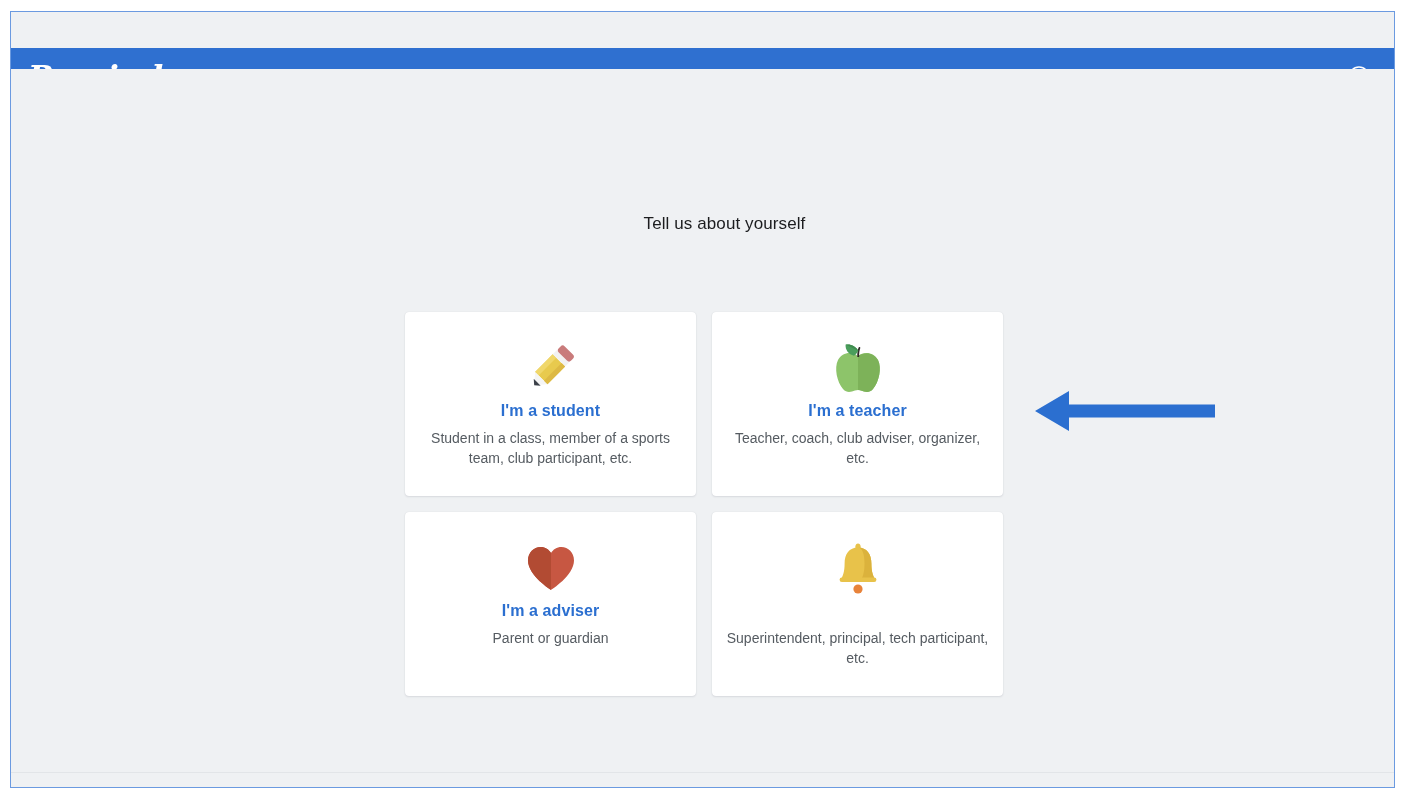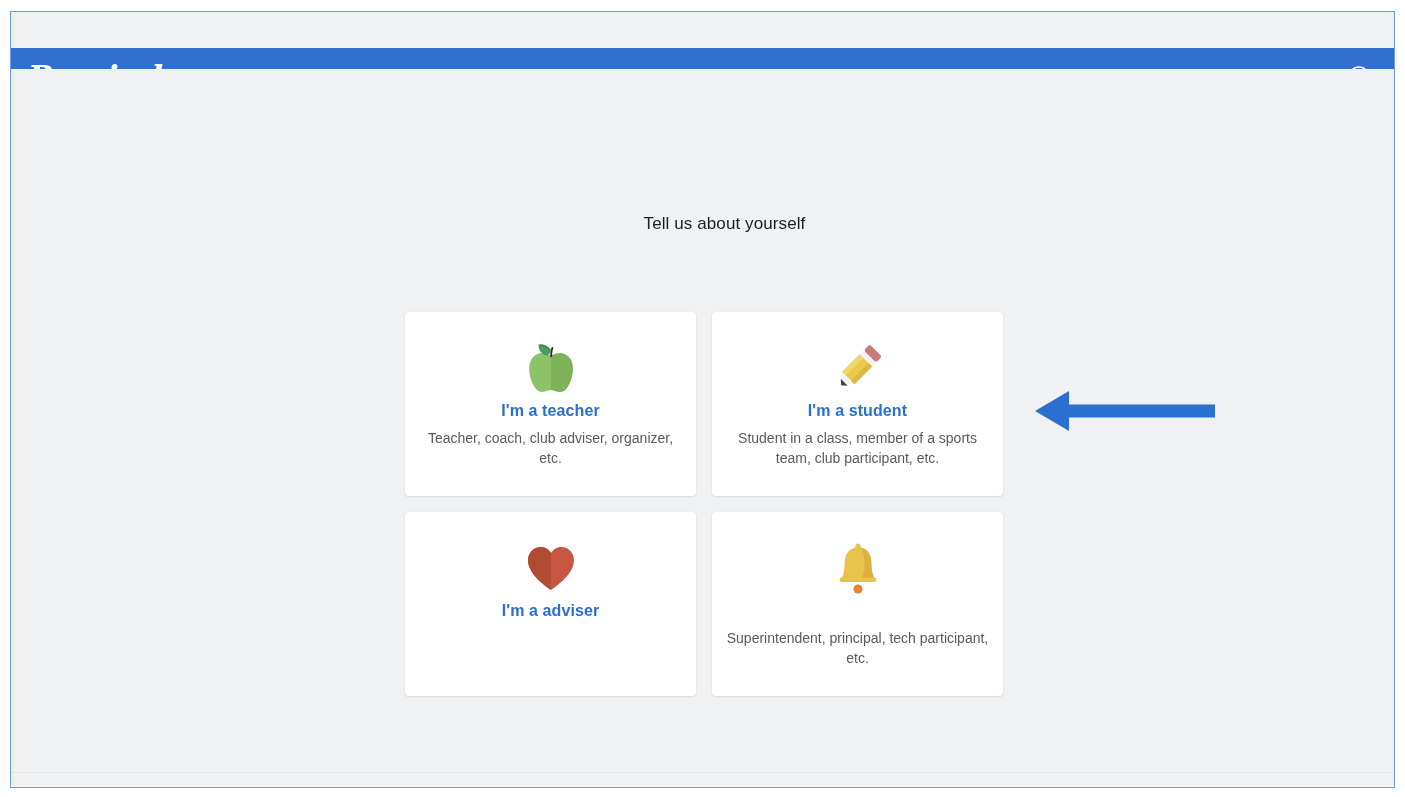--- a/index.html
+++ b/index.html
@@ -178,58 +178,59 @@
   </div>
 
   <div id="content-area">
 
     <div id="page-title">Tell us about yourself</div>
 
     <div id="role-grid">
 
       <div class="role-card">
         <div class="card-emoji">
-          <svg width="52" height="56" viewBox="0 0 52 56" aria-hidden="true">
-            <path d="M26 16 C20 11 10 12 6 20 C2 28 5 42 11 49 C15 53.5 19 52 23 50.5 C25 49.8 27 49.8 29 50.5 C33 52 37 53.5 41 49 C47 42 50 28 46 20 C42 12 32 11 26 16 Z" fill="#8dc46a"></path>
-            <path d="M26 16 C27.5 15 29 14.3 30.5 13.9 C36 12.7 42.6 14.2 46 20 C50 28 47 42 41 49 C37 53.5 33 52 29 50.5 C28 50.1 27 49.95 26 49.95 Z" fill="#7db259"></path>
-            <path d="M25.3 17 C25.1 13.5 25.6 10.3 26.6 7.6 C27 6.6 28.6 7 28.3 8.1 C27.4 10.6 27 13.6 27.2 17 Z" fill="#2f2a26"></path>
-            <path d="M26.4 10.8 C23.9 6.2 18.6 3.6 13.6 4.6 C13.1 9.6 16.4 14.3 21.3 15.6 C23.3 16.1 25.1 12.6 26.4 10.8 Z" fill="#4a9e5c"></path>
-            <path d="M26.4 10.8 C23.9 6.2 18.6 3.6 13.6 4.6 C17.9 6.3 22.3 9.2 26.4 10.8 Z" fill="#3f8c4f"></path>
-          </svg>
-        </div>
-        <div class="card-title">I'm a teacher</div>
-        <div class="card-desc">Teacher, coach, club adviser, organizer, etc.</div>
-      </div>
-
-      <div class="role-card">
-        <div class="card-emoji">
           <svg width="56" height="56" viewBox="0 0 56 56" aria-hidden="true">
             <g transform="rotate(-45 28 28)">
               <rect x="14" y="19.5" width="25" height="17.5" fill="#e8ca4e"></rect>
               <rect x="14" y="19.5" width="25" height="5" fill="#f0d76a"></rect>
               <rect x="39" y="19.5" width="5.5" height="17.5" fill="#f2f2f2"></rect>
               <rect x="44.5" y="19.5" width="8.5" height="17.5" rx="3" fill="#c97b7b"></rect>
               <path d="M14 19.5 L4 28.25 L14 37 Z" fill="#f5f5f5"></path>
               <path d="M8.2 23.35 L4 28.25 L8.2 33.15 Z" fill="#3b4048"></path>
               <rect x="14" y="32" width="25" height="5" fill="#ddb944"></rect>
             </g>
           </svg>
         </div>
         <div class="card-title">I'm a student</div>
         <div class="card-desc">Student in a class, member of a sports team, club participant, etc.</div>
       </div>
 
       <div class="role-card">
         <div class="card-emoji">
+          <svg width="52" height="56" viewBox="0 0 52 56" aria-hidden="true">
+            <path d="M26 16 C20 11 10 12 6 20 C2 28 5 42 11 49 C15 53.5 19 52 23 50.5 C25 49.8 27 49.8 29 50.5 C33 52 37 53.5 41 49 C47 42 50 28 46 20 C42 12 32 11 26 16 Z" fill="#8dc46a"></path>
+            <path d="M26 16 C27.5 15 29 14.3 30.5 13.9 C36 12.7 42.6 14.2 46 20 C50 28 47 42 41 49 C37 53.5 33 52 29 50.5 C28 50.1 27 49.95 26 49.95 Z" fill="#7db259"></path>
+            <path d="M25.3 17 C25.1 13.5 25.6 10.3 26.6 7.6 C27 6.6 28.6 7 28.3 8.1 C27.4 10.6 27 13.6 27.2 17 Z" fill="#2f2a26"></path>
+            <path d="M26.4 10.8 C23.9 6.2 18.6 3.6 13.6 4.6 C13.1 9.6 16.4 14.3 21.3 15.6 C23.3 16.1 25.1 12.6 26.4 10.8 Z" fill="#4a9e5c"></path>
+            <path d="M26.4 10.8 C23.9 6.2 18.6 3.6 13.6 4.6 C17.9 6.3 22.3 9.2 26.4 10.8 Z" fill="#3f8c4f"></path>
+          </svg>
+        </div>
+        <div class="card-title">I'm a teacher</div>
+        <div class="card-desc">Teacher, coach, club adviser, organizer, etc.</div>
+      </div>
+
+      <div class="role-card">
+        <div class="card-emoji">
           <svg width="54" height="50" viewBox="0 0 54 50" aria-hidden="true">
             <path d="M27 47 C27 47 4 32.5 4 17.5 C4 9.5 9.8 4 16.6 4 C21.3 4 24.9 6.6 27 10 C29.1 6.6 32.7 4 37.4 4 C44.2 4 50 9.5 50 17.5 C50 32.5 27 47 27 47 Z" fill="#c75742"></path>
             <path d="M27 47 C27 47 4 32.5 4 17.5 C4 9.5 9.8 4 16.6 4 C21.3 4 24.9 6.6 27 10 Z" fill="#b24b33"></path>
           </svg>
         </div>
         <div class="card-title">I'm a adviser</div>
+        <div class="card-desc">Parent or guardian</div>
       </div>
 
       <div class="role-card">
         <div class="card-emoji">
           <svg width="50" height="58" viewBox="0 0 50 58" aria-hidden="true">
             <path d="M22.4 7.2 C22.4 5.7 23.6 4.5 25 4.5 C26.4 4.5 27.6 5.7 27.6 7.2 L27.6 9.5 L22.4 9.5 Z" fill="#e8c24a"></path>
             <path d="M25 8.5 C16.2 8.5 11.6 15.2 11.6 24.5 C11.6 32 10.2 37 7.5 41 L42.5 41 C39.8 37 38.4 32 38.4 24.5 C38.4 15.2 33.8 8.5 25 8.5 Z" fill="#e8c24a"></path>
             <path d="M25 8.5 C33.8 8.5 38.4 15.2 38.4 24.5 C38.4 32 39.8 37 42.5 41 L28 41 C30.3 37 31.5 32 31.5 24.5 C31.5 15.2 29.2 8.5 25 8.5 Z" fill="#dbb23c"></path>
             <rect x="6.6" y="38.5" width="36.8" height="4.4" rx="2.2" fill="#e8c24a"></rect>
             <circle cx="25" cy="50" r="4.6" fill="#e8833a"></circle>

